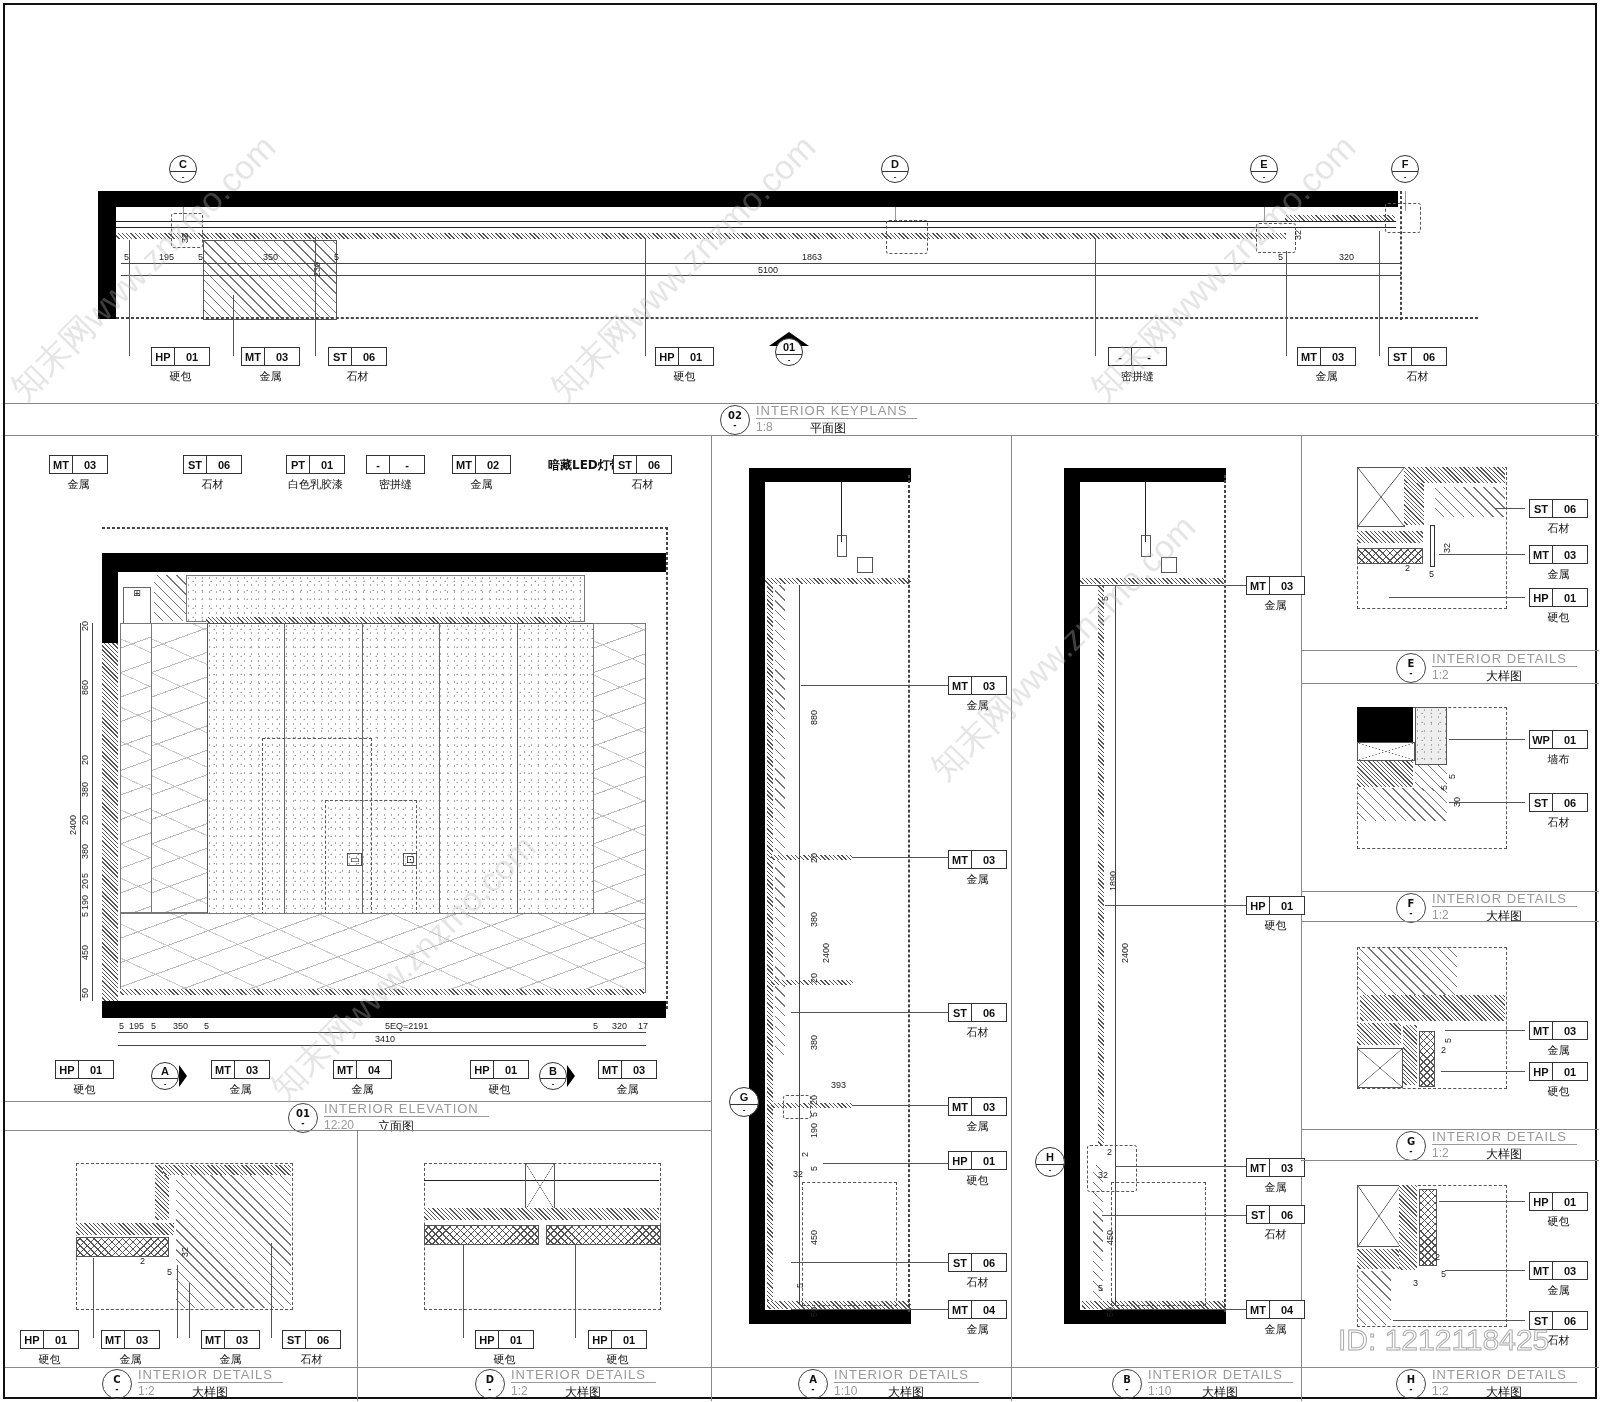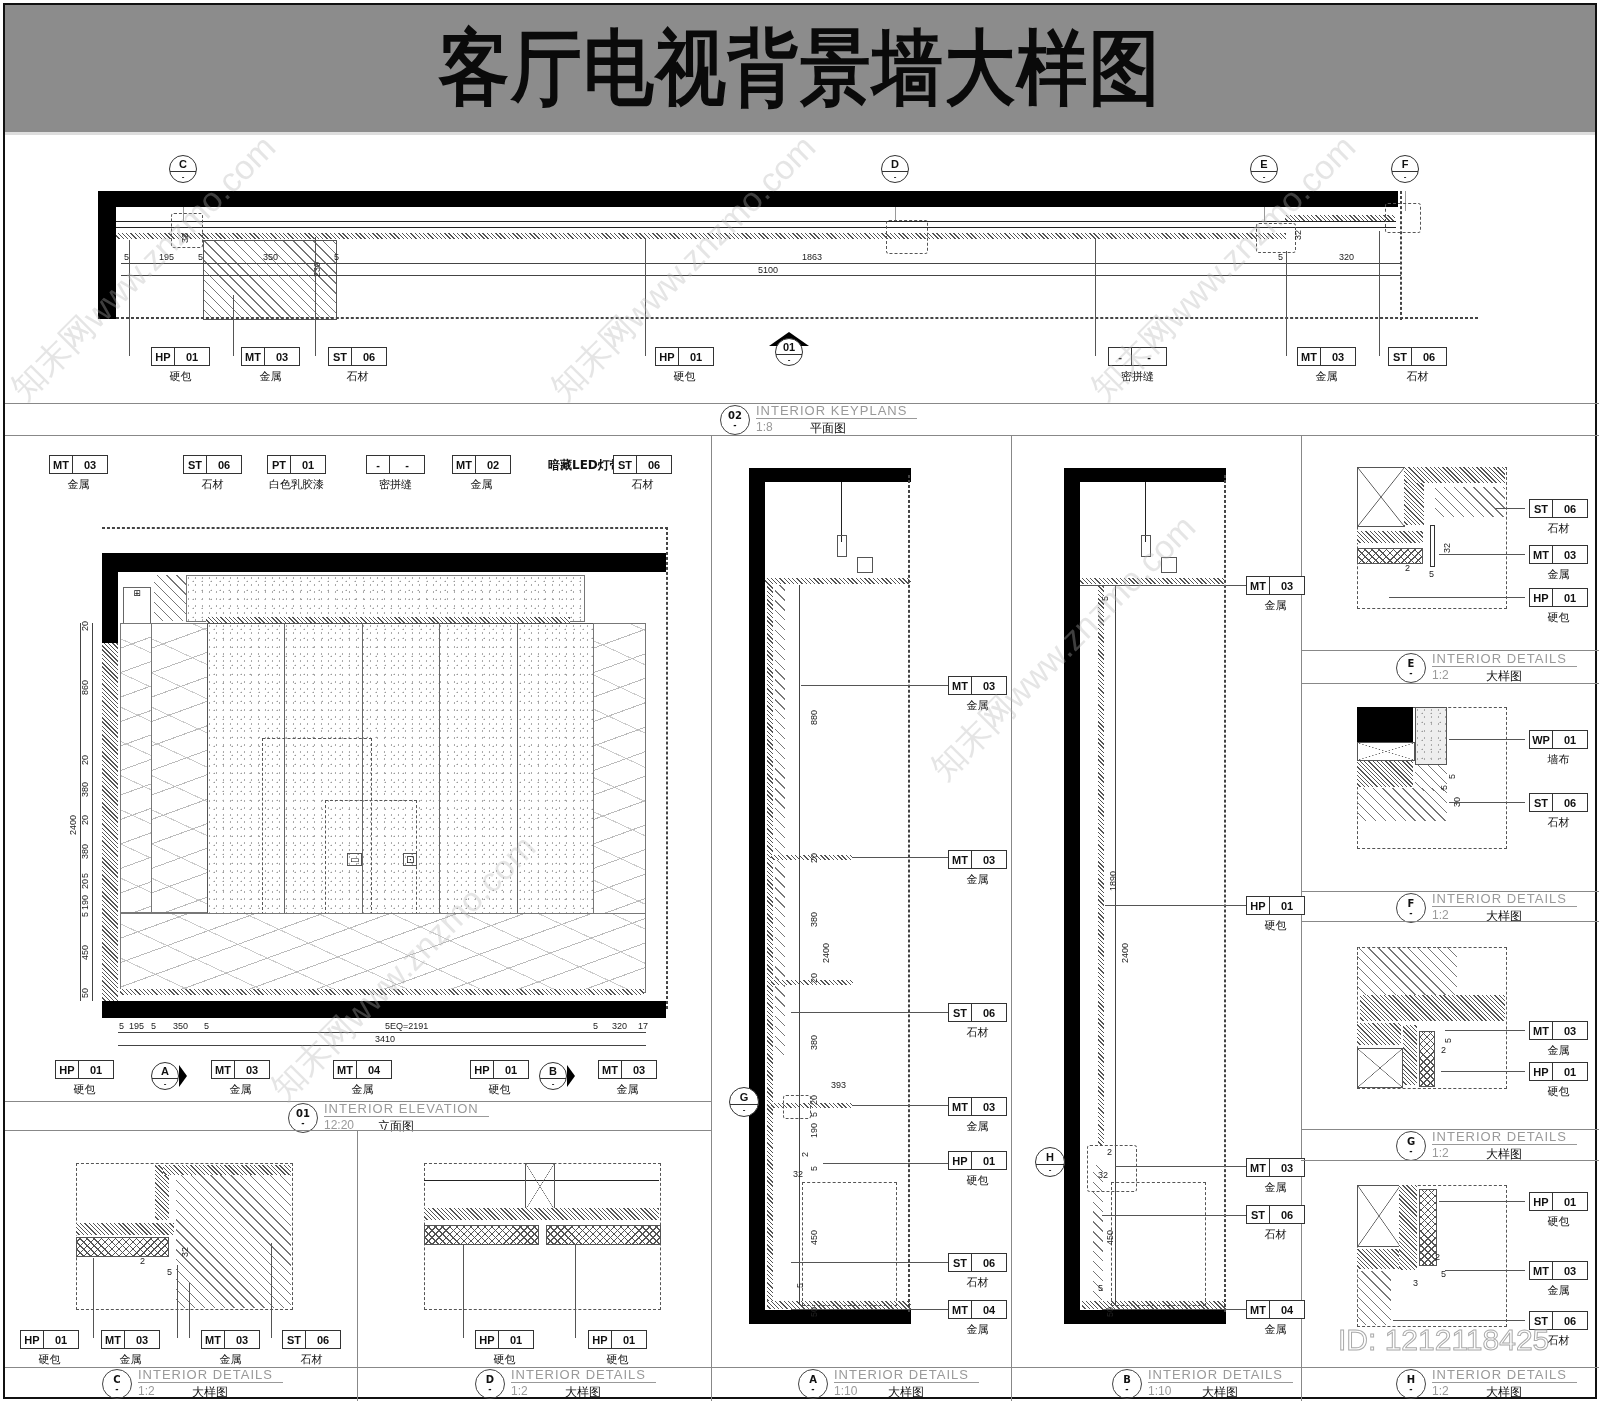--- a/index.html
+++ b/index.html
@@ -40,23 +40,20 @@
   .dashdot{position:absolute;border:1px dashed #444;}
   .watermark{position:absolute;font-size:34px;color:rgba(180,180,180,0.35);transform:rotate(-45deg);white-space:nowrap;font-family:"Liberation Sans",sans-serif;pointer-events:none;}
   .wm-big{position:absolute;font-size:54px;color:transparent;-webkit-text-stroke:1px #aaa;font-family:"Liberation Sans",sans-serif;white-space:nowrap;pointer-events:none;}
   .led-note{position:absolute;font-size:12px;font-weight:bold;}
 </style>
 </head>
 <body>
 
 <div class="sheet">
 
-  <div class="banner">
-    <h1>客厅电视背景墙大样图</h1>
-  </div>
 
   <div>
 
     <div class="vline" style="left:178px;top:186px;height:30px;"></div>
     <div class="bubble" style="left:164px;top:150px;">
         <span>C</span>
         <span class="mid"></span>
         <span class="dash">-</span>
       </div>
     <div class="vline" style="left:890px;top:186px;height:30px;"></div>
@@ -200,21 +197,21 @@
         </div>
         <span class="lbl">金属</span>
       </div>
     <div class="tag" style="left:178px;top:450px;">
         <div class="box">
           <span class="c">ST</span>
           <span class="n">06</span>
         </div>
         <span class="lbl">石材</span>
       </div>
-    <div class="tag" style="left:262px;top:450px;">
+    <div class="tag" style="left:281px;top:450px;">
         <div class="box">
           <span class="c">PT</span>
           <span class="n">01</span>
         </div>
         <span class="lbl">白色乳胶漆</span>
       </div>
     <div class="tag" style="left:361px;top:450px;">
         <div class="box">
           <span class="c">-</span>
           <span class="n">-</span>

